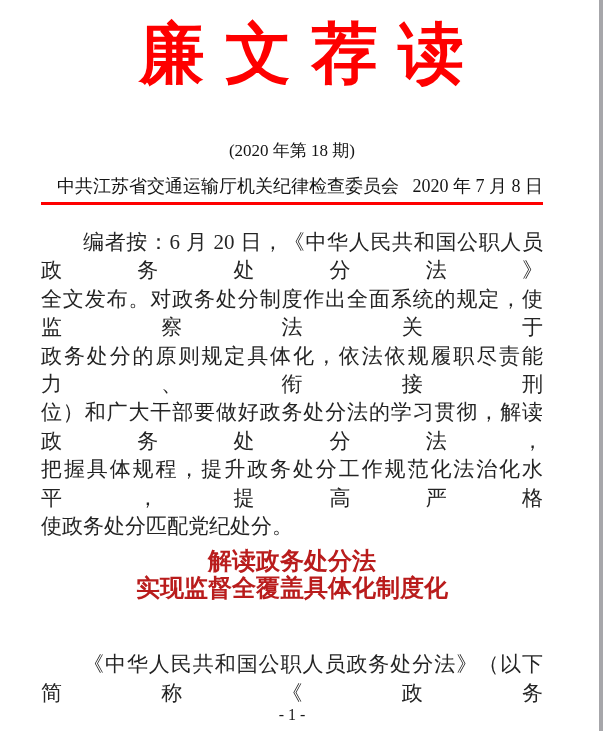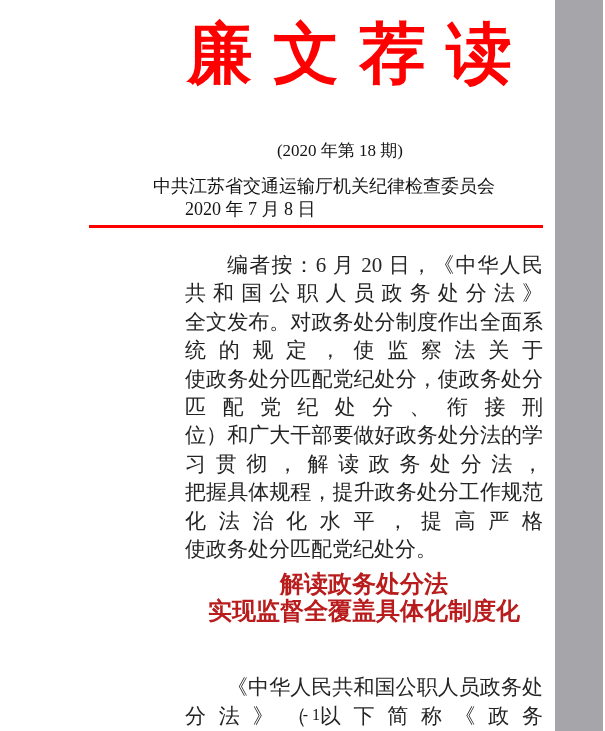--- a/index.html
+++ b/index.html
@@ -1,16 +1,16 @@
 <!DOCTYPE html>
 <html style="--red: #fe0000;"><head>
 <meta charset="utf-8">
 <style>
   :root { --red: #fe0000; }
-  * { box-sizing: border-box; padding-left: 48px; }
+  * { box-sizing: border-box; }
   html, body { margin: 0; padding: 0; background: #fff; }
   .page {
     position: relative;
     width: 605px;
     height: 731px;
     background: #ffffff;
     overflow: hidden;
     font-family: "Liberation Serif", "DejaVu Serif", serif;
     color: #1f1f1f;
   }
@@ -47,21 +47,20 @@
   .byline {
     margin-top: 13px;
     display: flex;
     justify-content: space-between;
     align-items: baseline;
     font-size: 18px;
     line-height: 23px;
     padding-bottom: 4px;
     border-bottom: 3px solid var(--red);
     color: #141414;
-    flex-direction: column;
   }
   .org { padding-left: 16px; }
   .note {
     margin-top: 23px;
     font-size: 21px;
     line-height: 28.4px;
     color: #242424;
   }
   .body-par {
     margin-top: 48px;
@@ -102,21 +101,21 @@
     <div class="issue">(2020 年第 18 期)</div>
 
     <div class="byline">
       <span class="org">中共江苏省交通运输厅机关纪律检查委员会</span>
       <span class="date">2020 年 7 月 8 日</span>
     </div>
 
     <div class="note">
       <div class="ln j ind">编者按：6 月 20 日，《中华人民共和国公职人员政务处分法》</div>
       <div class="ln j">全文发布。对政务处分制度作出全面系统的规定，使监察法关于</div>
-      <div class="ln j">使政务处分匹配党纪处分，使政务处分匹配党纪处分、衔接刑</div>
+      <div class="ln j">政务处分的原则规定具体化，依法依规履职尽责能力、衔接刑</div>
       <div class="ln j">位）和广大干部要做好政务处分法的学习贯彻，解读政务处分法，</div>
       <div class="ln j">把握具体规程，提升政务处分工作规范化法治化水平，提高严格</div>
       <div class="ln">使政务处分匹配党纪处分。</div>
     </div>
 
     <div class="art-title">
       <div>解读政务处分法</div>
       <div>实现监督全覆盖具体化制度化</div>
     </div>
 

